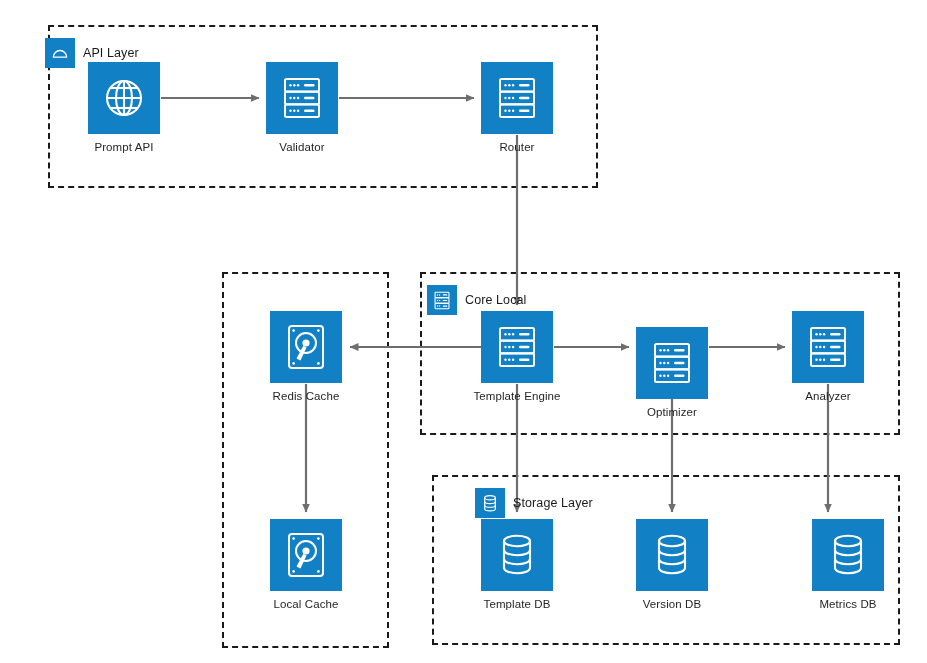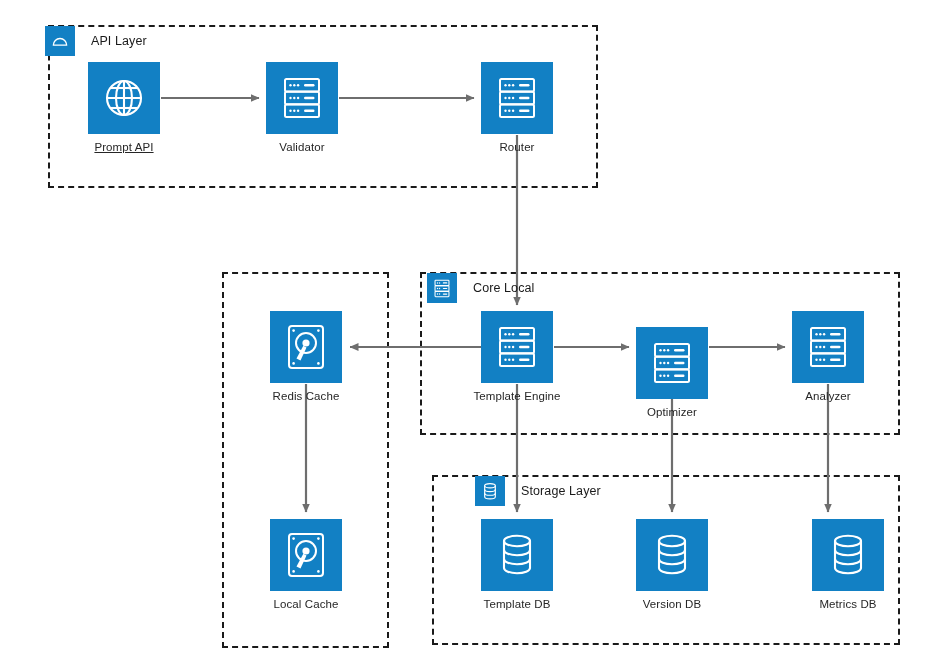--- a/index.html
+++ b/index.html
@@ -21,22 +21,23 @@
   .group-box {
     position: absolute;
     border: 2px dashed #1a1a1a;
     box-sizing: border-box;
     background: transparent;
   }
   .group-header {
     position: absolute;
     display: flex;
     align-items: center;
-    gap: 16px;
+    gap: 8px;
     white-space: nowrap;
+    margin-top: 12px;
   }
   .group-icon {
     width: 30px;
     height: 30px;
     background: #1280c4;
     display: flex;
     align-items: center;
     justify-content: center;
     flex: 0 0 auto;
   }
@@ -114,21 +115,21 @@
 
     <line x1="517" y1="384" x2="517" y2="512" stroke="#6e6e6e" stroke-width="2.2" marker-end="url(#arrowhead)"></line>
 
     <line x1="672" y1="384" x2="672" y2="512" stroke="#6e6e6e" stroke-width="2.2" marker-end="url(#arrowhead)"></line>
 
     <line x1="828" y1="384" x2="828" y2="512" stroke="#6e6e6e" stroke-width="2.2" marker-end="url(#arrowhead)"></line>
   </svg>
 
   <div class="nodes-layer">
 
-    <div class="node" style="left:88px; top:62px;text-decoration:underline;">
+    <div class="node" style="left:88px; top:62px;">
       <div class="node-box">
         <svg width="48" height="48" viewBox="0 0 48 48">
           <g fill="none" stroke="#ffffff" stroke-width="2.1">
             <circle cx="24" cy="24" r="17"></circle>
             <ellipse cx="24" cy="24" rx="8" ry="17"></ellipse>
             <line x1="7" y1="24" x2="41" y2="24"></line>
             <path d="M10.5 14 H37.5"></path>
             <path d="M10.5 34 H37.5"></path>
             <line x1="24" y1="7" x2="24" y2="41"></line>
           </g>

